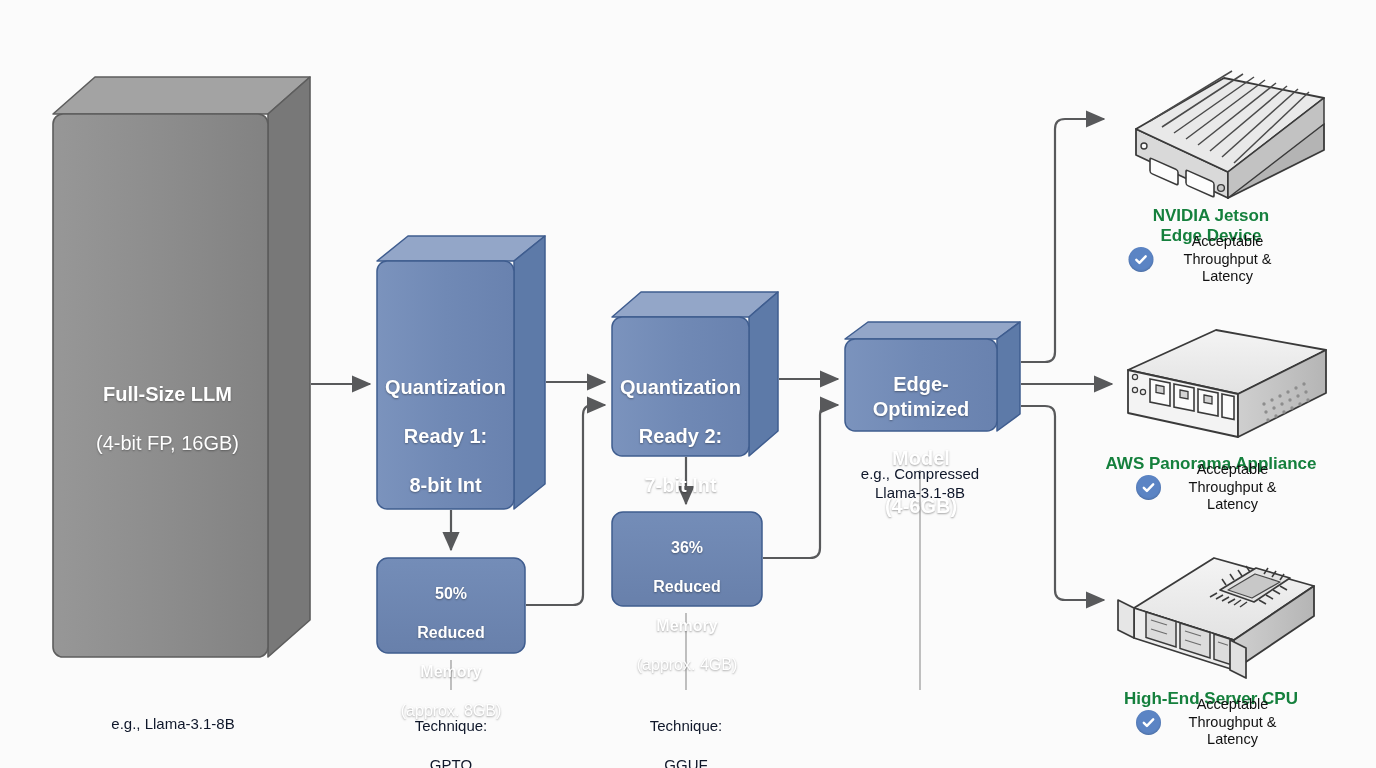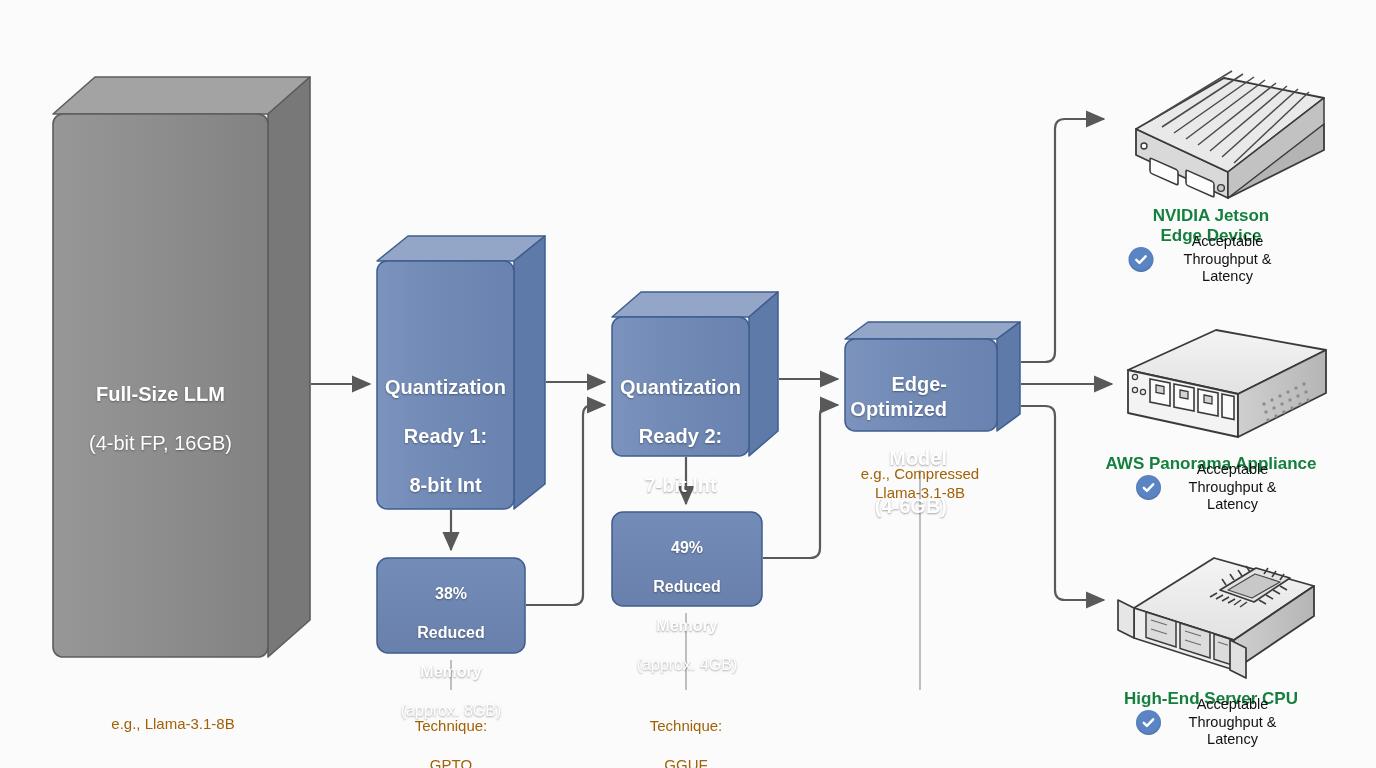--- a/index.html
+++ b/index.html
@@ -26,21 +26,21 @@
     pointer-events:none;
   }
   .gray-label{font-size:20px;}
   .blue-label{font-size:20px;}
   .blue-label-sm{font-size:16px;}
   .sub-normal{font-weight:normal;}
 
   
   .caption{
     position:absolute;
-    color:#a16207;
+    color:#0f172a;
     font-size:15px;
     text-align:center;
     line-height:1.3;
     white-space:pre-line;
   }
   .caption-center{transform:translateX(-50%);}
   .device-title{
     position:absolute;
     font-size:17px;
     font-weight:bold;
@@ -286,65 +286,65 @@
           <path d="M 176,28 L 180,22"></path>
         <path d="M 155,48 L 162,52"></path>
           <path d="M 162,43 L 169,47"></path>
           <path d="M 169,38 L 176,42"></path>
         <path d="M 176,34 L 183,38"></path>
       </g>
     </g>
 
   </svg>
 
-  <div class="box-label gray-label" style="left:53px; top:358px; width:215px;">
+  <div class="box-label gray-label" style="left:60px; top:358px; width:215px;">
     <div>Full-Size LLM</div>
     <div class="sub-normal">(4-bit FP, 16GB)</div>
   </div>
   <div class="caption caption-center" style="left:173px; top:694px; width:300px;">
     <span>e.g., Llama-3.1-8B</span>
   </div>
 
   <div class="box-label blue-label" style="left:377px; top:351px; width:137px;">
     <div>Quantization</div>
     <div>Ready 1:</div>
     <div>8-bit Int</div>
   </div>
 
   <div class="box-label blue-label-sm" style="left:377px; top:564px; width:148px;">
-    <div>38%</div>
+    <div>50%</div>
     <div>Reduced</div>
     <div>Memory</div>
     <div class="sub-normal">(approx. 8GB)</div>
   </div>
 
   <div class="caption caption-center" style="left:451px; top:696px; width:240px;">
     <div>Technique:</div>
     <div>GPTQ</div>
   </div>
 
   <div class="box-label blue-label" style="left:612px; top:351px; width:137px;">
     <div>Quantization</div>
     <div>Ready 2:</div>
     <div>7-bit Int</div>
   </div>
 
   <div class="box-label blue-label-sm" style="left:612px; top:518px; width:150px;">
-    <div>49%</div>
+    <div>36%</div>
     <div>Reduced</div>
     <div>Memory</div>
     <div class="sub-normal">(approx. 4GB)</div>
   </div>
 
   <div class="caption caption-center" style="left:686px; top:696px; width:240px;">
     <div>Technique:</div>
     <div>GGUF</div>
   </div>
 
-  <div class="box-label blue-label" style="left:795px; top:348px; width:152px;text-align:right;">
+  <div class="box-label blue-label" style="left:845px; top:348px; width:152px;">
     <div>Edge-Optimized</div>
     <div>Model</div>
     <div>(4-6GB)</div>
   </div>
 
   <div class="caption caption-center" style="left:920px; top:444px; width:300px;">
     <span>e.g., Compressed
 Llama-3.1-8B</span>
   </div>
 

